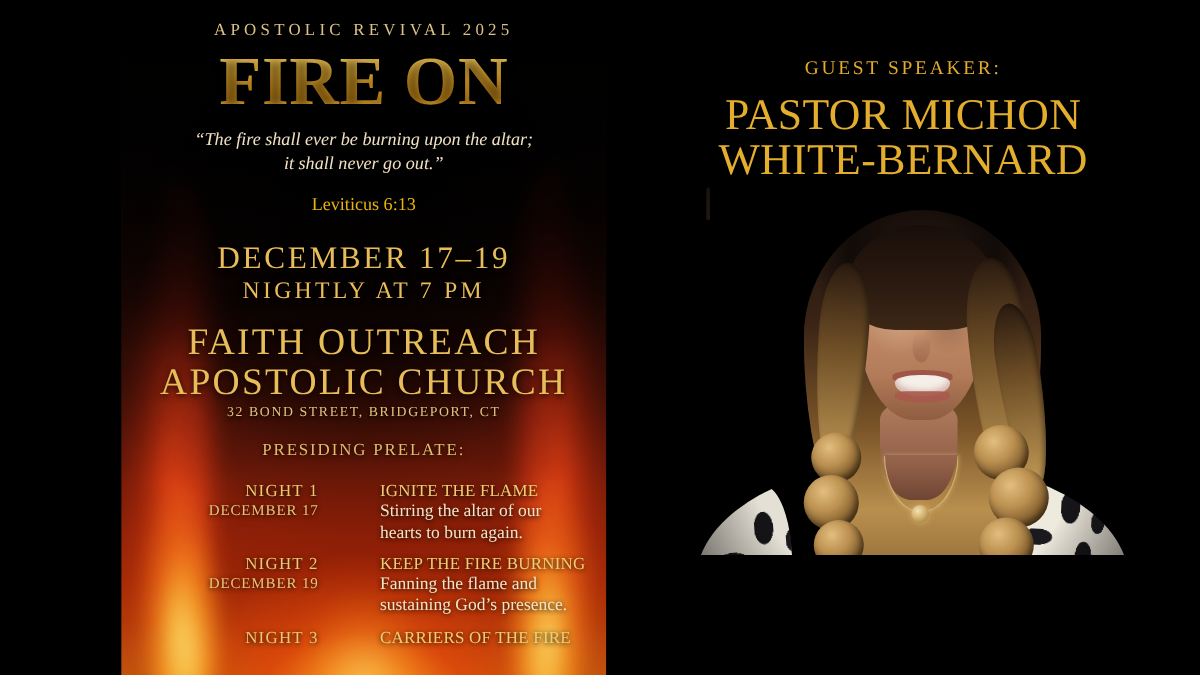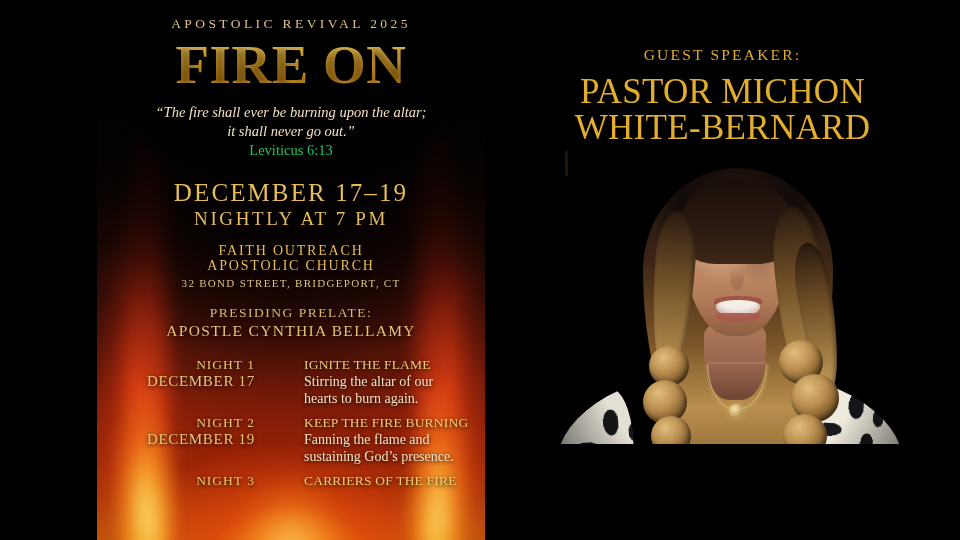--- a/index.html
+++ b/index.html
@@ -149,24 +149,24 @@
 
   .quote {
     margin-top: 13px;
     font-style: italic;
     font-size: 14.5px;
     line-height: 1.28;
     color: #f2e2c2;
     text-shadow: 0 1px 3px rgba(0,0,0,0.9);
   }
   .quote-ref {
-    margin-top: 2px;
+    margin-top: 16px;
     font-style: normal;
     font-size: 14.5px;
-    color: #22c55e;
+    color: #eab308;
     text-shadow: 0 1px 3px rgba(0,0,0,0.9);
   }
 
   .dates {
     margin-top: 20px;
   }
   .date-main {
     font-size: 25px;
     letter-spacing: 2.1px;
     color: #e7bc59;
@@ -175,21 +175,21 @@
   .date-time {
     margin-top: 1px;
     font-size: 19px;
     letter-spacing: 2.6px;
     color: #e7bc59;
     text-shadow: 0 2px 5px rgba(0,0,0,0.85);
   }
 
   .venue { margin-top: 14px; }
   .venue-name {
-    font-size: 14px;
+    font-size: 30px;
     line-height: 1.05;
     letter-spacing: 1.8px;
     color: #e7bc59;
     text-shadow: 0 2px 5px rgba(0,0,0,0.85);
   }
   .venue-addr {
     margin-top: 3px;
     font-size: 11px;
     letter-spacing: 1.3px;
     color: #e3c37e;
@@ -229,21 +229,21 @@
     text-align: right;
     padding-right: 9px;
   }
   .night-no {
     font-size: 13.5px;
     letter-spacing: 1px;
     color: #ecc870;
     text-shadow: 0 1px 4px rgba(0,0,0,0.92);
   }
   .night-date {
-    font-size: 15px;
+    font-size: 12px;
     letter-spacing: 0.7px;
     color: #e9c478;
     text-shadow: 0 1px 4px rgba(0,0,0,0.92);
   }
   .night-right { flex: 1 1 auto; margin-left: 40px; }
   .night-theme {
     font-size: 13.5px;
     letter-spacing: 0.2px;
     color: #f0cd72;
     text-shadow: 0 1px 4px rgba(0,0,0,0.92);
@@ -490,21 +490,20 @@
       </div>
 
       <div class="venue">
         <div class="venue-name">FAITH OUTREACH</div>
         <div class="venue-name">APOSTOLIC CHURCH</div>
         <div class="venue-addr">32 BOND STREET, BRIDGEPORT, CT</div>
       </div>
 
       <div class="prelate">
         <div class="prelate-label">PRESIDING PRELATE:</div>
-        <div class="prelate-name">APOSTLE CYNTHIA BELLAMY</div>
       </div>
 
       <div class="schedule">
 
         <div class="night-row">
           <div class="night-left">
             <div class="night-no">NIGHT 1</div>
             <div class="night-date">DECEMBER 17</div>
           </div>
           <div class="night-right">

